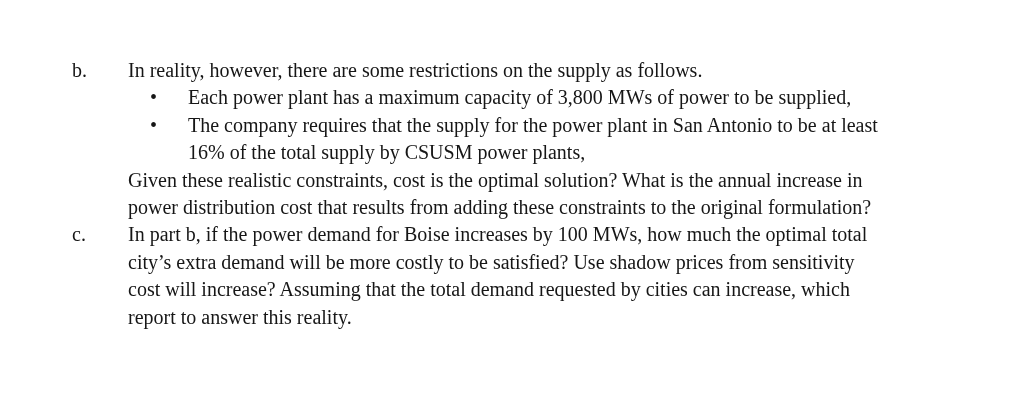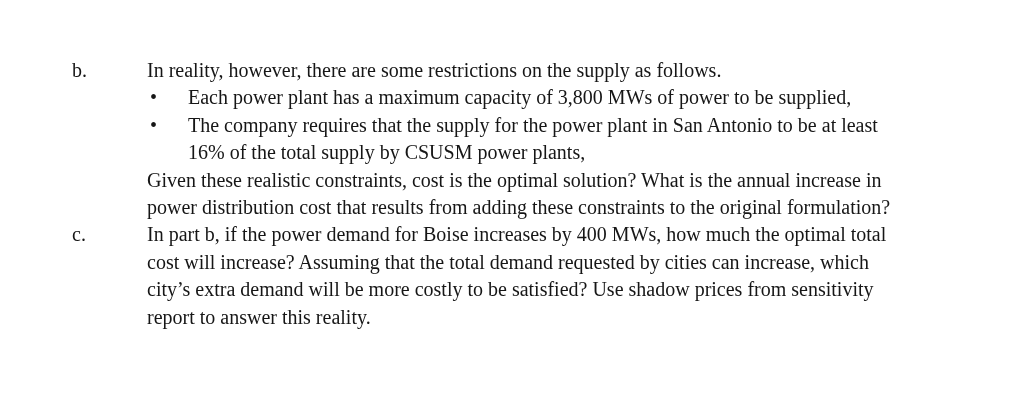--- a/index.html
+++ b/index.html
@@ -27,21 +27,21 @@
     position: relative;
     height: 27.4px;
     white-space: nowrap;
   }
   .line span {
     position: absolute;
     top: 0;
     line-height: 27.4px;
   }
   .item-label   { left: 72px;  }
-  .body-text    { left: 147px; }
+  .body-text    { left: 128px; }
   .bullet-mark  { left: 150px; }
   .bullet-text  { left: 188px; }
 </style>
 </head>
 <body>
 
 <div class="page">
   <div class="doc">
 
     <div class="line">
@@ -66,29 +66,29 @@
     <div class="line">
       <span class="body-text">Given these realistic constraints, cost is the optimal solution? What is the annual increase in</span>
     </div>
 
     <div class="line">
       <span class="body-text">power distribution cost that results from adding these constraints to the original formulation?</span>
     </div>
 
     <div class="line">
       <span class="item-label">c.</span>
-      <span class="body-text">In part b, if the power demand for Boise increases by 400 MWs, how much the optimal total</span>
+      <span class="body-text">In part b, if the power demand for Boise increases by 100 MWs, how much the optimal total</span>
+    </div>
+
+    <div class="line">
+      <span class="body-text">city’s extra demand will be more costly to be satisfied? Use shadow prices from sensitivity</span>
     </div>
 
     <div class="line">
       <span class="body-text">cost will increase? Assuming that the total demand requested by cities can increase, which</span>
-    </div>
-
-    <div class="line">
-      <span class="body-text">city’s extra demand will be more costly to be satisfied? Use shadow prices from sensitivity</span>
     </div>
 
     <div class="line">
       <span class="body-text">report to answer this reality.</span>
     </div>
 
   </div>
 </div>
 
 </body></html>

